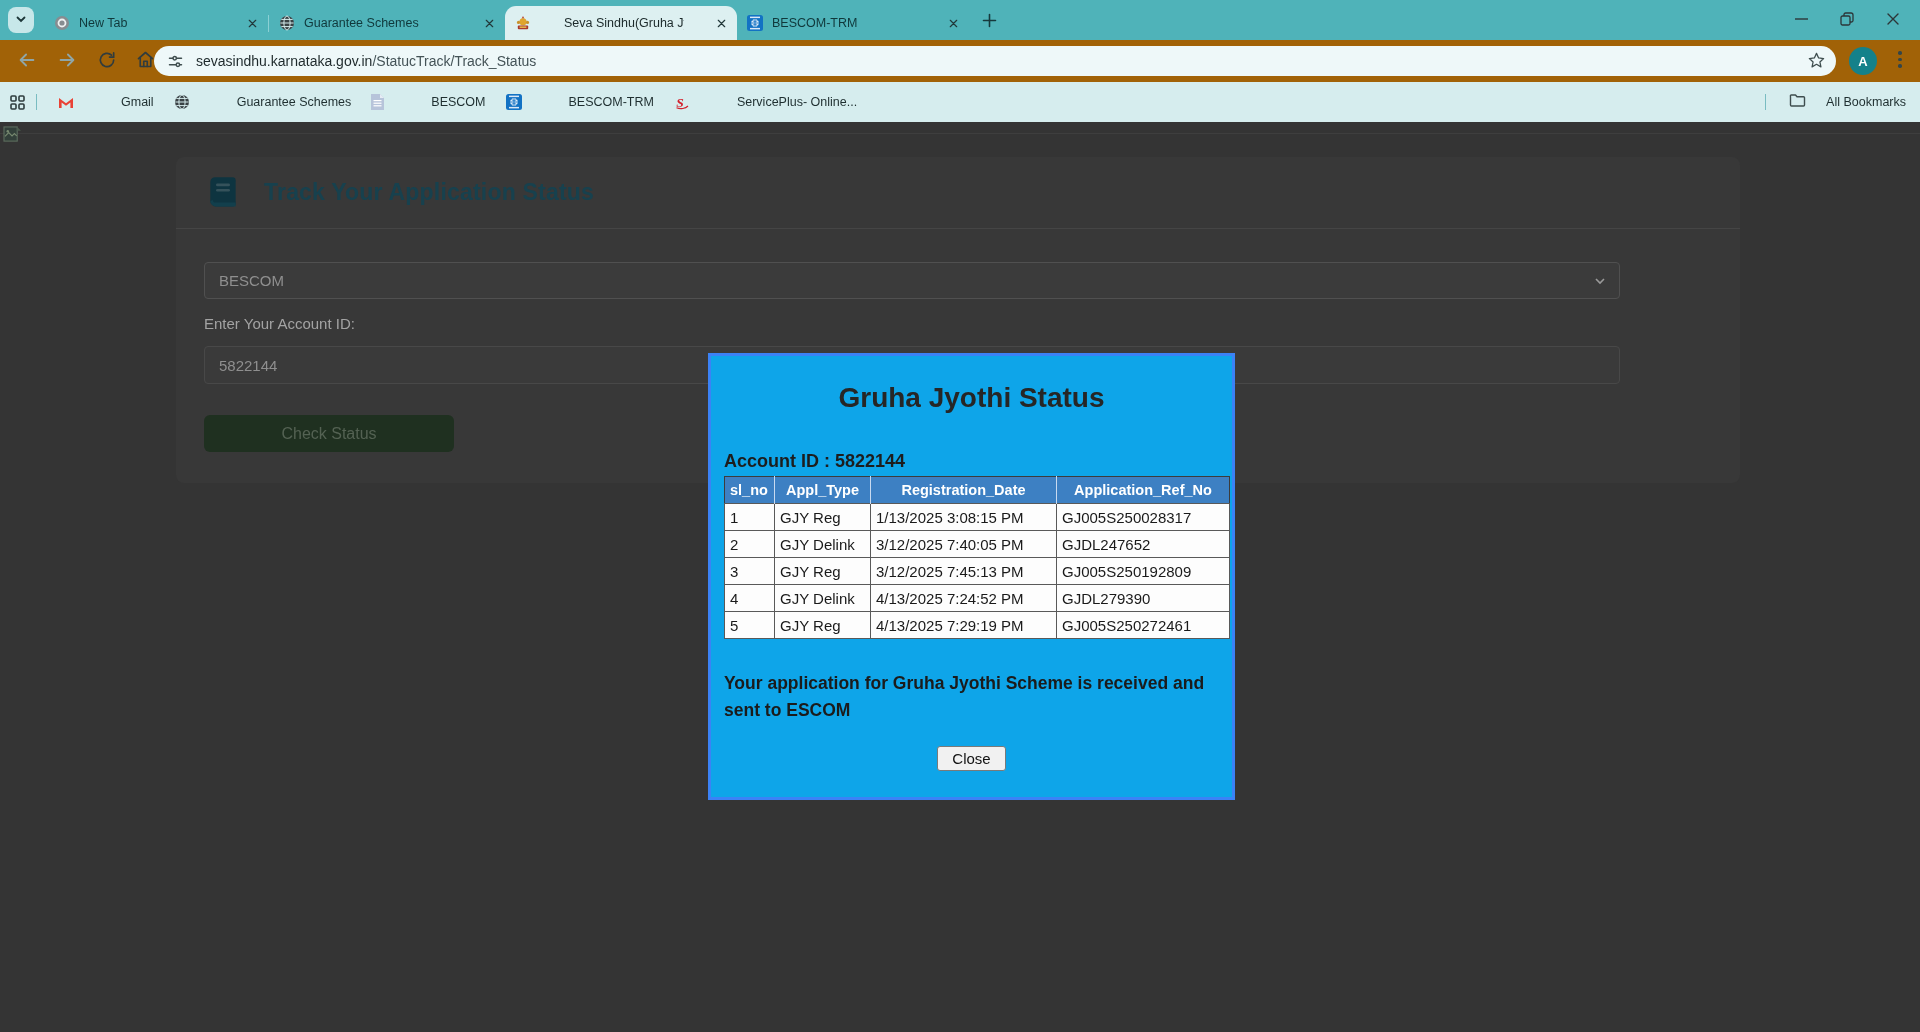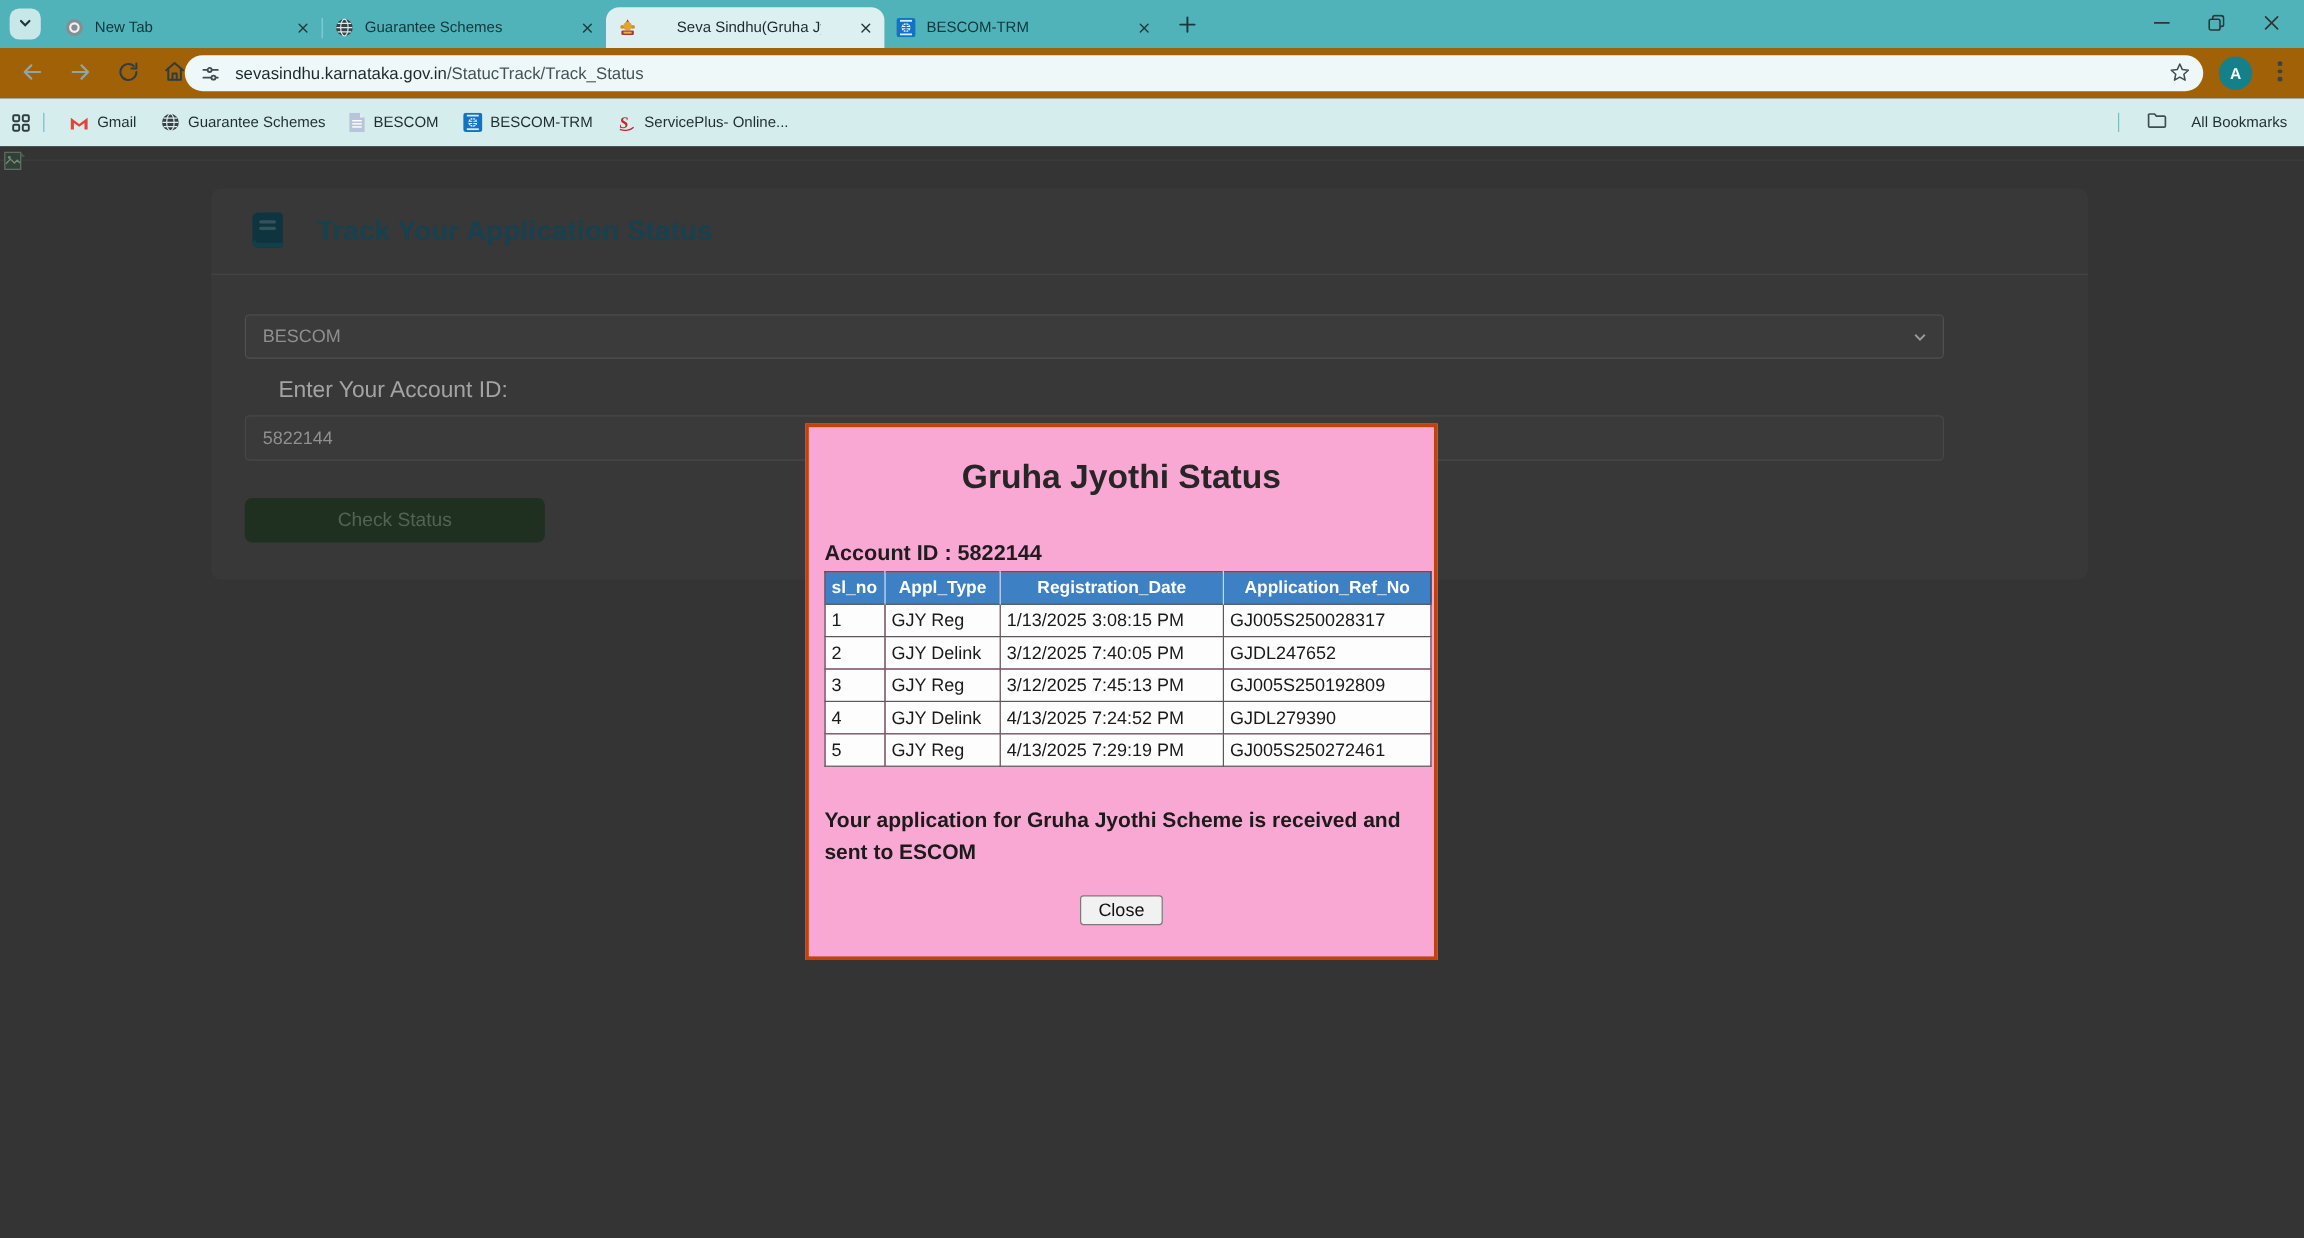--- a/index.html
+++ b/index.html
@@ -33,50 +33,50 @@
   .omni-star { position:absolute; right:10px; top:5px; display:flex; }
   .avatar { position:absolute; left:1849px; top:7px; width:28px; height:28px; border-radius:50%;
     background:#14818a; color:#fff; font-size:13px; font-weight:bold; display:flex; align-items:center; justify-content:center; }
   .kebab { position:absolute; left:1898px; top:11px; width:4px; display:flex; flex-direction:column; gap:3px; }
   .kebab i { width:3.5px; height:3.5px; border-radius:50%; background:#33454a; }
 
   
   .bookmarks-bar { position:relative; height:40px; background:#d6edee; display:flex; align-items:center; }
   .bm-apps { margin-left:10px; display:flex; }
   .bm-sep { width:1px; height:16px; background:#79bcc1; margin:0 11px; }
-  .bm-item { display:flex; align-items:center; margin:0 10px; }
+  .bm-item { display:flex; align-items:center; margin:0 10px;gap:40px; }
   .bm-item .icon { display:flex; margin-right:7px; }
   .bm-item .bm-label { font-size:12.5px; color:#1f2f30; white-space:nowrap; }
   .bm-right { position:absolute; right:14px; display:flex; align-items:center;gap:12px; }
   .bm-right .bm-label { font-size:12.5px; color:#1f2f30; margin-left:8px; }
 
   
   .page { position:relative; height:910px; background:#343434; overflow:hidden; }
   .page-topline { position:absolute; left:0; top:11px; width:100%; height:1px; background:#3e3e3e; }
   .broken-img { position:absolute; left:3px; top:4px; }
 
   .card { position:absolute; left:176px; top:35px; width:1564px; height:326px; background:#383838; border-radius:8px; }
   .card-header { height:72px; border-bottom:1px solid #454545; display:flex; align-items:center; padding-left:28px; }
   .book-icon { display:flex; }
   .card-title { margin-left:22px; font-size:23px; font-weight:bold; color:#17414e; letter-spacing:0.2px; }
 
   .provider-select { position:absolute; left:28px; top:105px; width:1416px; height:37px; background:#3b3b3b;
     border:1px solid #505050; border-radius:4px; display:flex; align-items:center; }
   .provider-select .value { margin-left:14px; font-size:15px; color:#8f8f8f; }
   .provider-select .chevron { position:absolute; right:12px; display:flex; }
 
-  .account-label { position:absolute; left:28px; top:158px; font-size:19px; color:#a3a3a3;margin-left:28px; }
+  .account-label { position:absolute; left:28px; top:158px; font-size:15px; color:#a3a3a3; }
   .account-input { position:absolute; left:28px; top:189px; width:1416px; height:38px; background:#3a3a3a;
     border:1px solid #484848; border-radius:4px; padding-left:14px; font-size:15px; color:#8f8f8f; font-family:inherit; outline:none; }
   .check-btn { position:absolute; left:28px; top:258px; width:250px; height:37px; background:#1f3020;
     border:none; border-radius:6px; font-size:16px; color:#546253; font-family:inherit; }
 
   
-  .modal { position:absolute; left:671px; top:231px; width:527px; height:447px;
-    background:#f9a8d4; border:3px solid #c2410c; }
+  .modal { position:absolute; left:708px; top:231px; width:527px; height:447px;
+    background:#0ea5e9; border:3px solid #3b82f6; }
   .modal-title { text-align:center; margin-top:26px; font-size:28px; font-weight:bold; color:#262626; }
   .modal-account { margin:37px 0 4px 13px; font-size:18px; font-weight:bold; color:#1d1d1d; }
   .status-table { border-collapse:collapse; margin-left:13px; width:505px; border:1px solid #3c3c3c; table-layout:fixed; }
   .status-table th { background:#3d80c3; color:#ffffff; font-size:14.5px; font-weight:bold; height:27px;
     text-align:center; border-left:1px solid #c8daf0; }
   .status-table th:first-child { border-left:none; text-align:left; padding-left:5px; }
   .status-table td { border:1px solid #595959; font-size:15px; color:#1a1a1a; background:#fdfdfd;
     height:27px; padding:1px 5px; white-space:nowrap; overflow:hidden; }
   .col-sl { width:50px; } .col-type { width:96px; } .col-date { width:186px; } .col-ref { width:173px; }
   .modal-message { margin:31px 13px 0 13px; font-size:17.5px; font-weight:bold; color:#1b1b1b; line-height:1.55; width:502px; }

